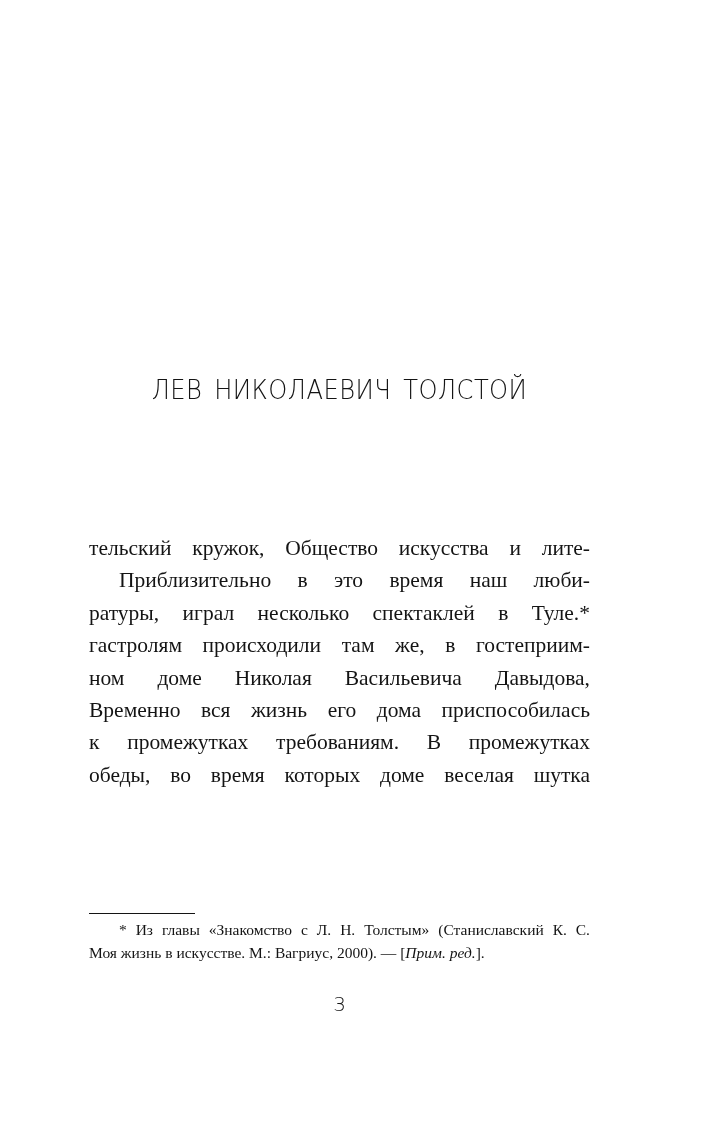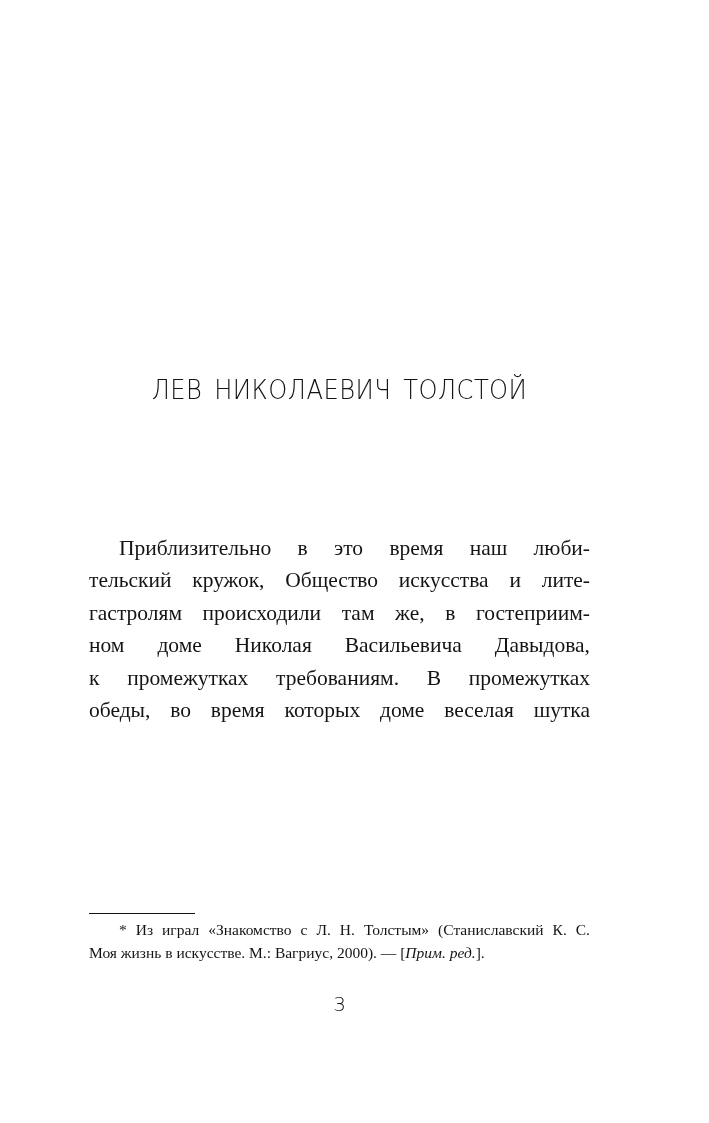--- a/index.html
+++ b/index.html
@@ -86,28 +86,30 @@
       font-size: 20px;
       font-weight: 300;
     }
   </style>
 </head>
 <body>
 
 <div class="chapter-title">ЛЕВ НИКОЛАЕВИЧ ТОЛСТОЙ</div>
 
 <div class="body-text">
+  <span class="line">тельский кружок, Общество искусства и лите-</span>
   <span class="line first">Приблизительно в это время наш люби-</span>
-  <span class="line">тельский кружок, Общество искусства и лите-</span>
+  <span class="line">ратуры, играл несколько спектаклей в Туле.*</span>
   <span class="line">гастролям происходили там же, в гостеприим-</span>
   <span class="line">ном доме Николая Васильевича Давыдова,</span>
+  <span class="line">Временно вся жизнь его дома приспособилась</span>
   <span class="line">к промежутках требованиям. В промежутках</span>
   <span class="line">обеды, во время которых доме веселая шутка</span>
 </div>
 
 <div class="footnote-rule"></div>
 
 <div class="footnote">
-  <span class="fline first">* Из играл «Знакомство с Л. Н. Толстым» (Станиславский К. С.</span>
+  <span class="fline first">* Из главы «Знакомство с Л. Н. Толстым» (Станиславский К. С.</span>
   <span class="fline"><span>Моя жизнь в искусстве. М.: Вагриус, 2000). — [</span><em>Прим. ред.</em><span>].</span></span>
 </div>
 
 <div class="page-number">3</div>
 
 </body></html>

